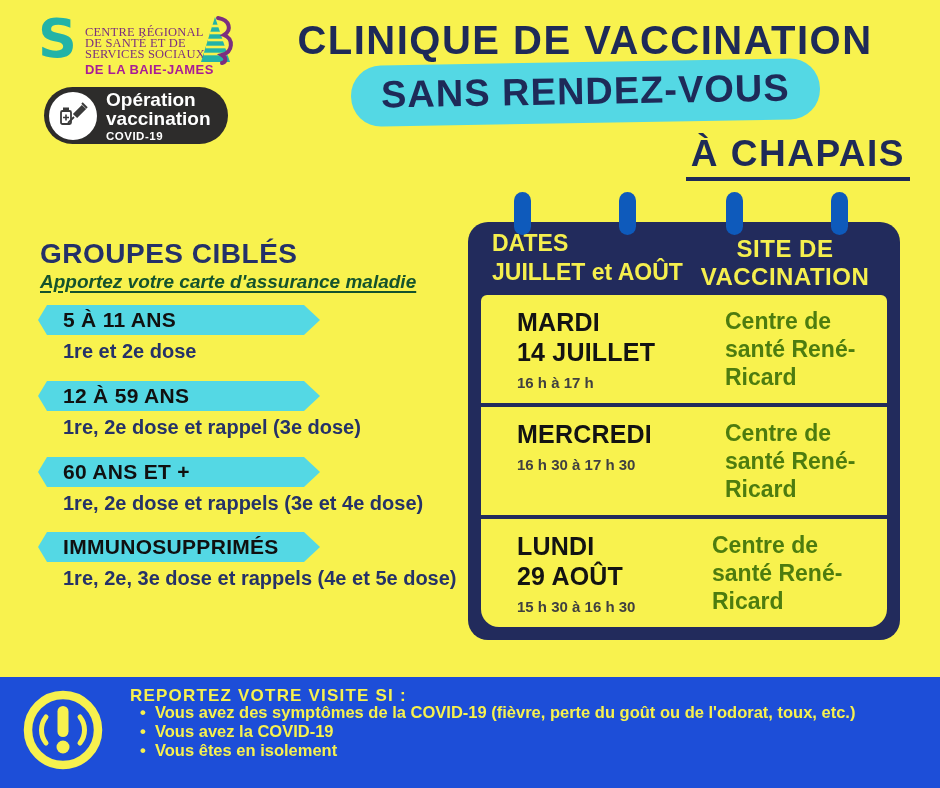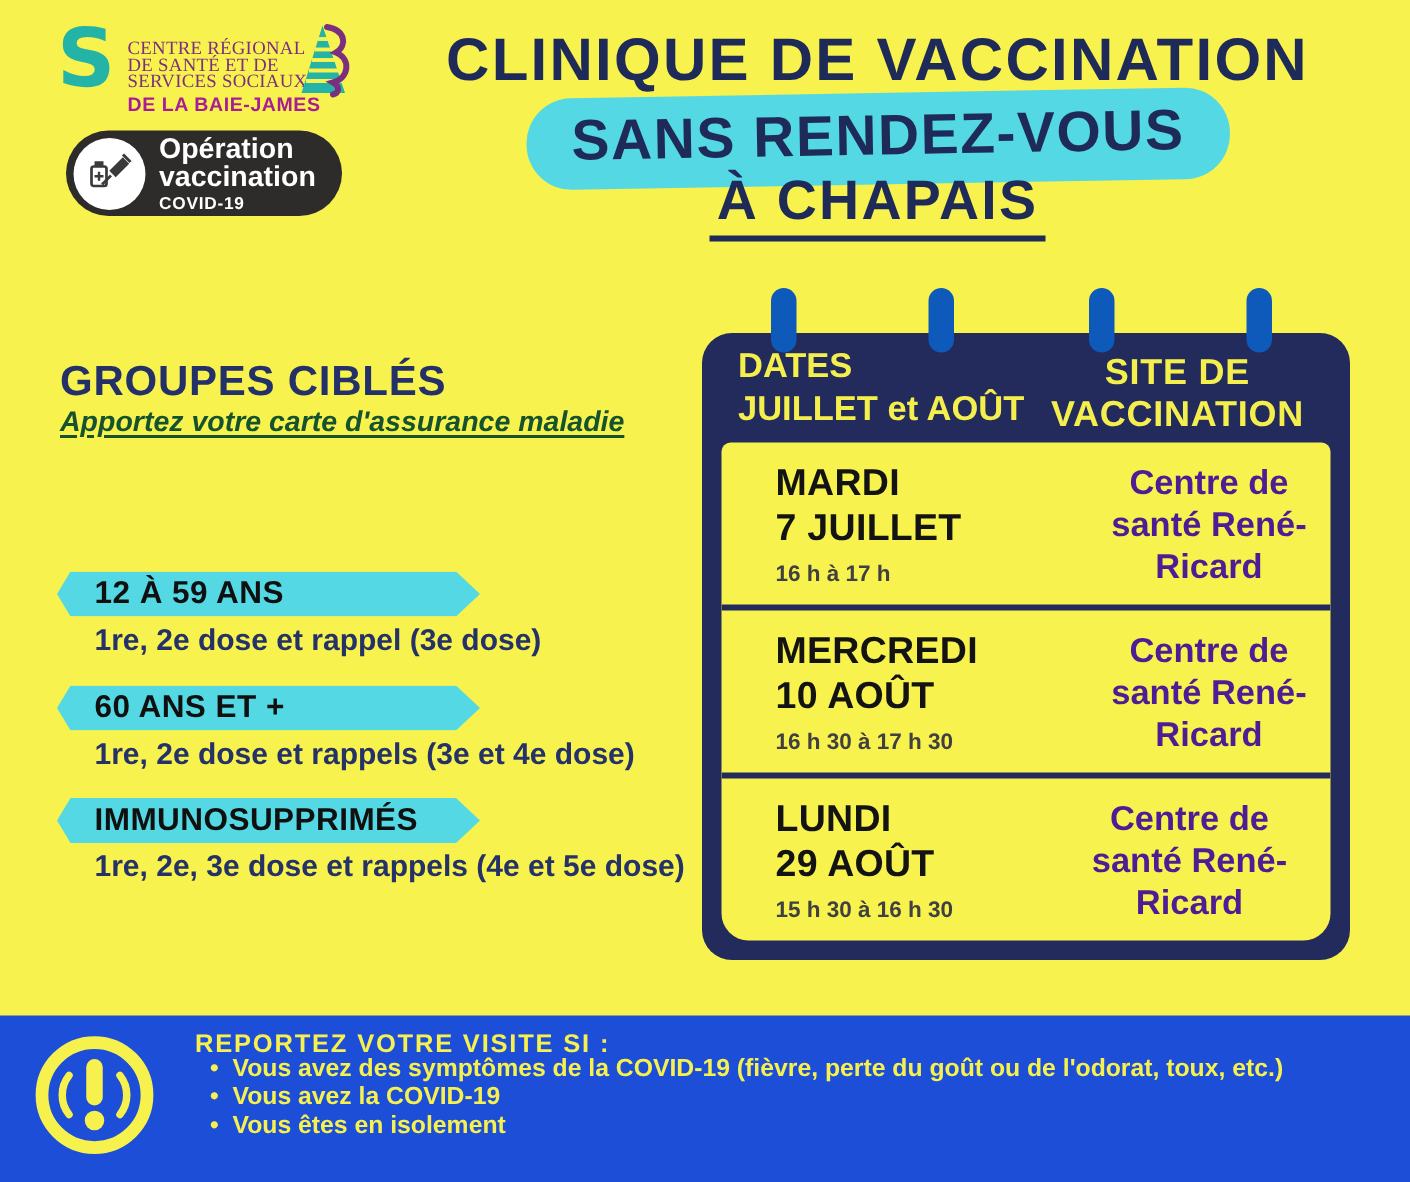--- a/index.html
+++ b/index.html
@@ -27,21 +27,21 @@
   .badge-line { font-size:19px; font-weight:bold; line-height:19px; }
   .badge-covid { font-size:11.5px; font-weight:bold; margin-top:2px; letter-spacing:0.5px; }
 
   
   .title-line { left:260px; width:650px; text-align:center; color:#1E2A58; font-weight:bold; }
   .title-1 { top:18px; font-size:40px; letter-spacing:1.5px; white-space:nowrap; }
   .title-2-wrap { top:62px; }
   .title-highlight { display:inline-block; background:#54D8E4; border-radius:30px;
     padding:8px 30px 10px; font-size:38px; font-weight:bold; letter-spacing:1px;
     color:#1E2A58; transform:rotate(-1deg); white-space:nowrap; }
-  .title-3 { top:113px; font-size:37px; letter-spacing:1.5px; }
+  .title-3 { top:133px; font-size:37px; letter-spacing:1.5px;text-align:right; }
   .title-3 span { border-bottom:4px solid #1E2A58; padding:0 5px 3px; }
 
   
   .groups-heading { left:40px; top:238px; font-size:28px; font-weight:bold;
     color:#243169; letter-spacing:0.5px; }
   .groups-sub { left:40px; top:271px; font-size:19px; font-weight:bold; color:#14532d;
     text-decoration:underline; text-decoration-thickness:2px; text-underline-offset:3px;font-style:italic; }
   .group-item { left:38px; width:460px; }
   .group-banner { width:282px; height:30px; box-sizing:border-box; background:#54D8E4;
     clip-path:polygon(9px 0, calc(100% - 16px) 0, 100% 50%, calc(100% - 16px) 100%, 9px 100%, 0 50%);
@@ -60,22 +60,22 @@
     font-weight:bold; font-size:24px; line-height:28px; letter-spacing:0.5px; }
   .cal-body { left:13px; top:73px; width:406px; height:332px; background:#F8F24E;
     border-radius:6px 6px 18px 18px; display:flex; flex-direction:column; overflow:hidden; }
   .cal-row { flex:1; display:flex; }
   .cal-row.sep { border-bottom:4px solid #222B5C;gap:40px; }
   .cal-date { width:218px; box-sizing:border-box; padding:12px 0 0 36px; }
   .cal-day, .cal-datetxt { font-size:25px; font-weight:bold; color:#131313;
     line-height:30px; letter-spacing:0.2px; white-space:nowrap; }
   .cal-time { font-size:15px; font-weight:bold; color:#404040; line-height:31px; white-space:nowrap; }
   .cal-site { flex:1; display:flex; align-items:center; justify-content:center; }
-  .cal-site span { display:inline-block; width:162px; text-align:center;
-    font-size:23px; font-weight:bold; color:#4c1d95; line-height:28px; }
+  .cal-site span { display:inline-block; width:162px; text-align:left;
+    font-size:23px; font-weight:bold; color:#4d7c0f; line-height:28px; }
 
   
   .notice { left:0; top:677px; width:940px; height:119px; background:#1d4ed8; }
   .notice-icon { left:19px; top:9px; }
   .notice-heading { left:130px; top:9px; color:#F7F14E; font-size:17px;
     font-weight:bold; letter-spacing:1.2px; }
   .notice-bullets { left:138px; top:26px; right:6px; }
   .notice-bullet { position:relative; padding-left:17px; color:#F7F14E;
     font-size:16.5px; font-weight:bold; line-height:19.2px; white-space:nowrap; }
   .notice-bullet::before { content:"•"; position:absolute; left:2px; }
@@ -128,20 +128,24 @@
   <div class="abs title-line title-2-wrap">
     <span class="title-highlight">SANS RENDEZ-VOUS</span>
   </div>
   <div class="abs title-line title-3">
     <span>À CHAPAIS</span>
   </div>
 
   <div class="abs groups-heading">GROUPES CIBLÉS</div>
   <div class="abs groups-sub">Apportez votre carte d'assurance maladie</div>
 
+  <div class="abs group-item" style="top:305px;">
+    <div class="group-banner">5 À 11 ANS</div>
+    <div class="group-doses">1re et 2e dose</div>
+  </div>
   <div class="abs group-item" style="top:381px;">
     <div class="group-banner">12 À 59 ANS</div>
     <div class="group-doses">1re, 2e dose et rappel (3e dose)</div>
   </div>
   <div class="abs group-item" style="top:457px;">
     <div class="group-banner">60 ANS ET +</div>
     <div class="group-doses">1re, 2e dose et rappels (3e et 4e dose)</div>
   </div>
   <div class="abs group-item" style="top:532px;">
     <div class="group-banner">IMMUNOSUPPRIMÉS</div>
@@ -154,31 +158,30 @@
       <div>JUILLET et AOÛT</div>
     </div>
     <div class="abs cal-head-right">
       <div>SITE DE</div>
       <div>VACCINATION</div>
     </div>
     <div class="abs cal-body">
       <div class="cal-row sep">
         <div class="cal-date">
           <div class="cal-day">MARDI</div>
-          <div class="cal-datetxt">7 JUILLET</div>
+          <div class="cal-datetxt">14 JUILLET</div>
           <div class="cal-time">16 h à 17 h</div>
         </div>
         <div class="cal-site">
           <span>Centre de santé René-Ricard</span>
         </div>
       </div>
       <div class="cal-row sep">
         <div class="cal-date">
           <div class="cal-day">MERCREDI</div>
-          <div class="cal-datetxt">10 AOÛT</div>
           <div class="cal-time">16 h 30 à 17 h 30</div>
         </div>
         <div class="cal-site">
           <span>Centre de santé René-Ricard</span>
         </div>
       </div>
       <div class="cal-row">
         <div class="cal-date">
           <div class="cal-day">LUNDI</div>
           <div class="cal-datetxt">29 AOÛT</div>

